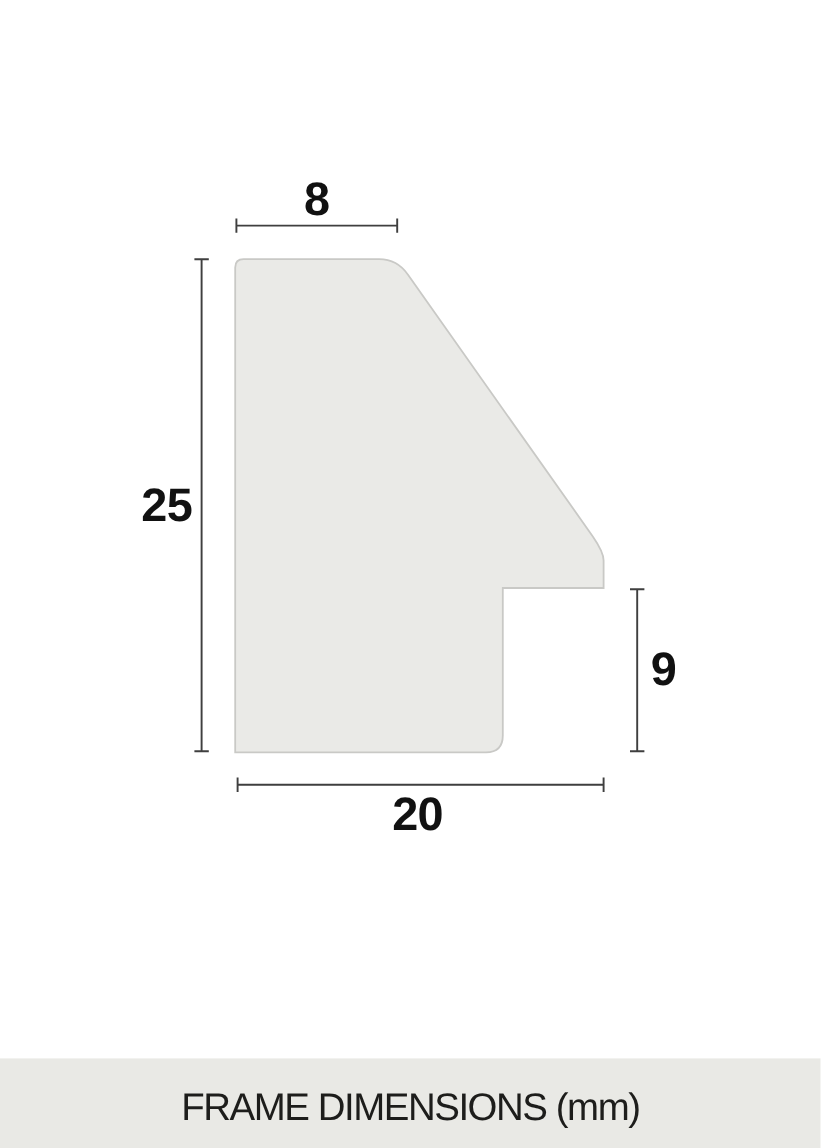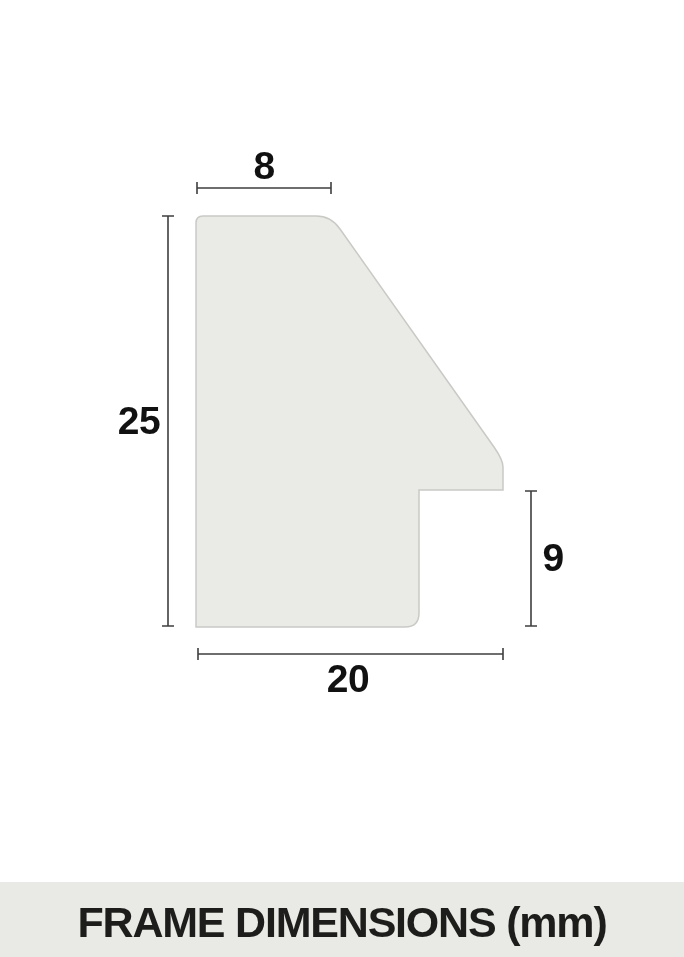--- a/index.html
+++ b/index.html
@@ -42,22 +42,22 @@
     height: 75px;
     background: var(--footer-bg, #e9e9e5);
     display: flex;
     align-items: center;
     justify-content: center;
     padding-top: 6px;
     box-sizing: border-box;
   }
   .footer-title {
     color: var(--footer-text, #1d1d1b);
-    font-size: 43px;
-    font-weight: 700;
+    font-size: 32px;
+    font-weight: 400;
     letter-spacing: -1.2px;
     white-space: nowrap;
   }
 </style>
 </head>
 <body>
 
 <div class="page">
 
   <svg class="drawing" viewBox="0 0 684 882" xmlns="http://www.w3.org/2000/svg">

